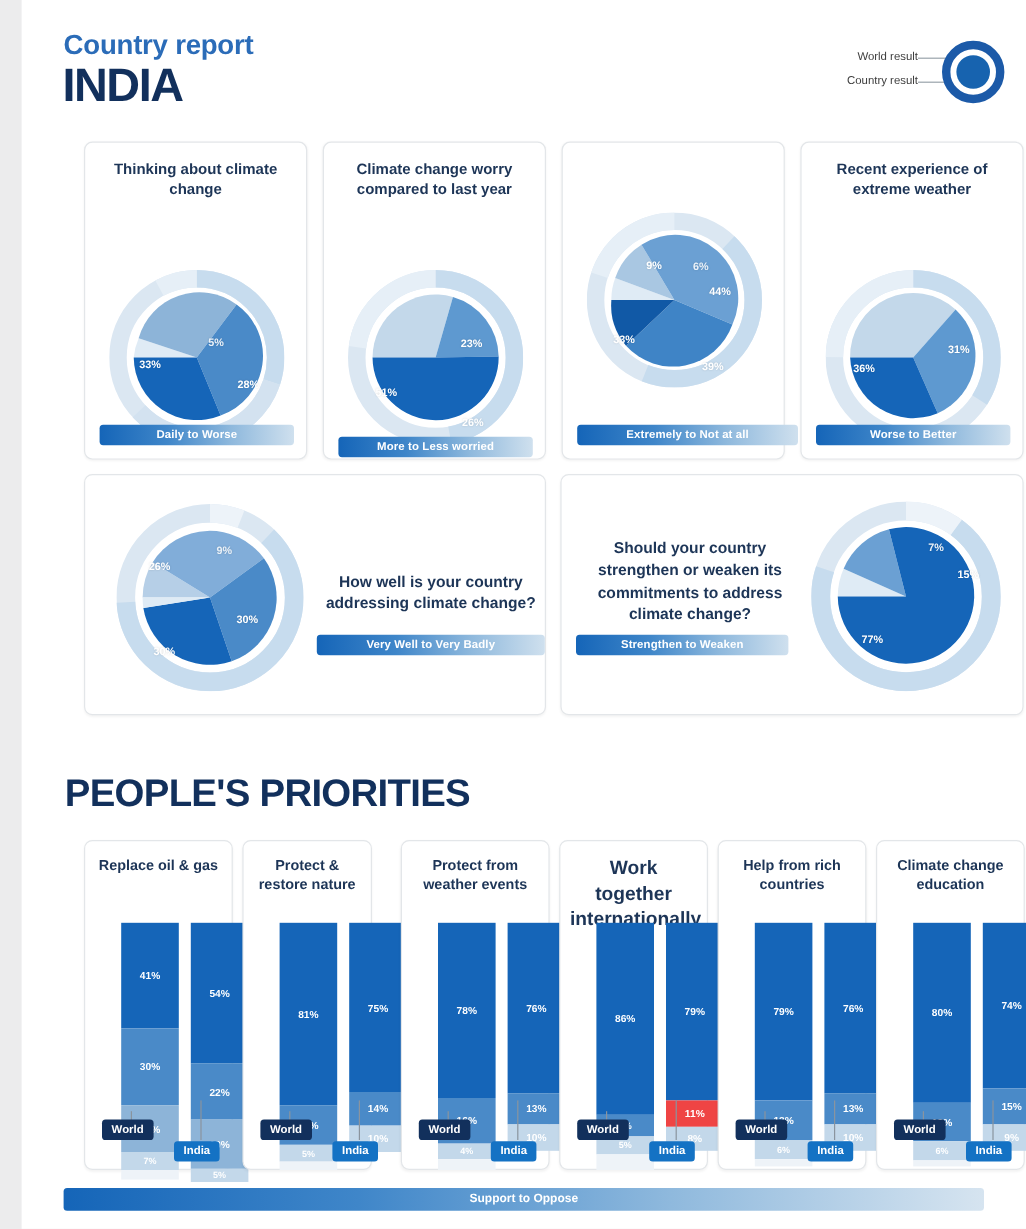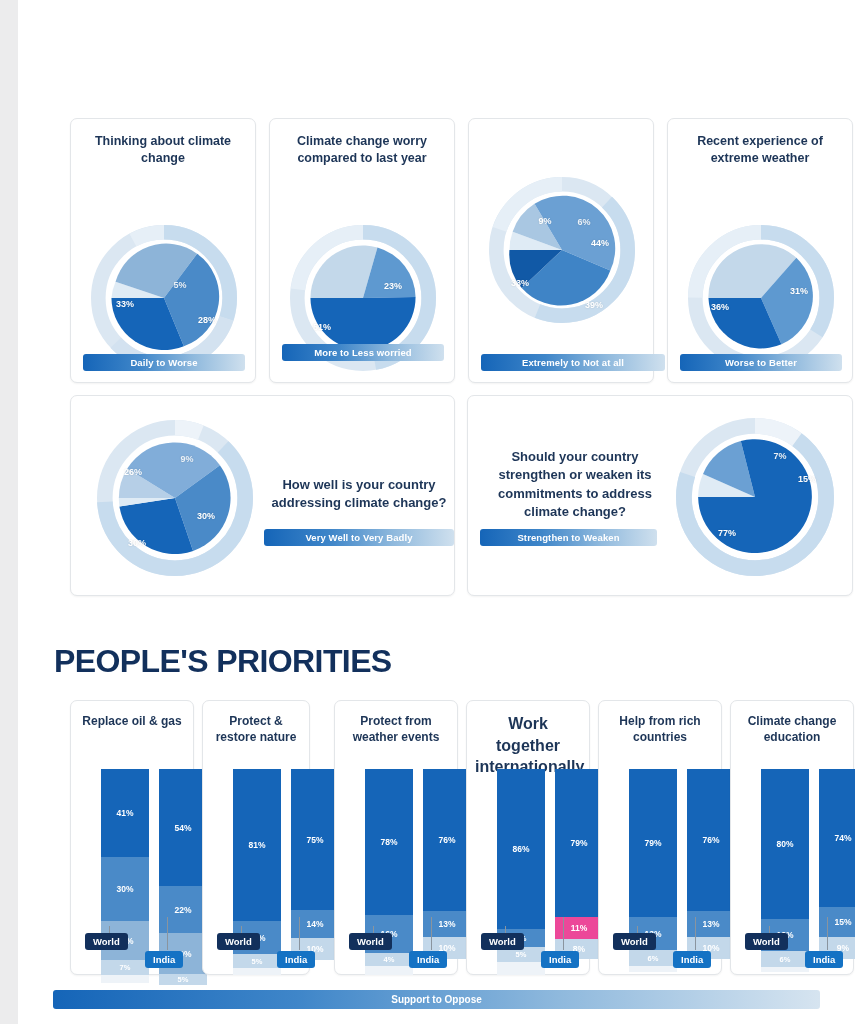--- a/index.html
+++ b/index.html
@@ -100,20 +100,35 @@
     background: linear-gradient(90deg,#1565b8 0%,#3f86c9 32%,#8fb9dd 66%,#d6e4f0 100%);
     color: #fff; font-size: 10px; font-weight: bold;
     display: flex; align-items: center; justify-content: center;
   }
 </style>
 </head>
 <body>
 
 <div class="page">
 
+  <div class="header">
+    <div class="hdr-country">Country report</div>
+    <div class="hdr-india">INDIA</div>
+
+    <div class="legend">
+      <div class="legend-lbl l1">World result</div>
+      <div class="legend-lbl l2">Country result</div>
+      <div class="legend-line a"></div>
+      <div class="legend-line b"></div>
+      <div class="legend-mark">
+        <div class="legend-ring"></div>
+        <div class="legend-core"></div>
+      </div>
+    </div>
+  </div>
 
   <div class="card" style="left:52px;  top:118px; width:186px; height:265px;">
     <div class="card-title">Thinking about climate change</div>
     <div class="donut-wrap" style="height:190px;">
       <svg class="donut" style="left:20px; top:58px;" width="146" height="146" viewBox="0 0 100 100">
         <circle cx="50" cy="50" r="45" fill="none" stroke="#dbe7f2" stroke-width="10"></circle>
         <circle cx="50" cy="50" r="45" fill="none" stroke="#c7dcee" stroke-width="10" stroke-dasharray="84.8 197.9" transform="rotate(-90 50 50)"></circle>
         <circle cx="50" cy="50" r="45" fill="none" stroke="#d3e2f0" stroke-width="10" stroke-dasharray="93.3 189.4" stroke-dashoffset="-84.8" transform="rotate(-90 50 50)"></circle>
         <circle cx="50" cy="50" r="45" fill="none" stroke="#e6eff7" stroke-width="10" stroke-dasharray="22.6 260.1" stroke-dashoffset="-260.1" transform="rotate(-90 50 50)"></circle>
         <circle cx="50" cy="50" r="37" fill="#ffffff"></circle>
@@ -143,21 +158,21 @@
         <g transform="rotate(-90 50 50)">
           <path d="M50,50 L50,14 A36,36 0 0,1 84.6,59.9 Z" fill="#c3d8ea"></path>
           <path d="M50,50 L84.6,59.9 A36,36 0 0,1 50.6,86.0 Z" fill="#5e99d0"></path>
           <path d="M50,50 L50.6,86.0 A36,36 0 1,1 50,14 Z" fill="#1565b8"></path>
         </g>
       </svg>
       <div class="pct" style="left:123px; top:119px;">23%</div>
       <div class="pct" style="left:124px; top:185px;">26%</div>
       <div class="pct" style="left:52px;  top:160px;">51%</div>
     </div>
-    <div class="scalebar" style="left:12px; top:225px; width:162px;">More to Less worried</div>
+    <div class="scalebar" style="left:12px; top:245px; width:162px;">More to Less worried</div>
   </div>
 
   <div class="card" style="left:450px; top:118px; width:186px; height:265px;">
     <div class="donut-wrap" style="height:190px;">
       <svg class="donut" style="left:20px; top:58px;" width="146" height="146" viewBox="0 0 100 100">
         <circle cx="50" cy="50" r="45" fill="none" stroke="#dbe7f2" stroke-width="10"></circle>
         <circle cx="50" cy="50" r="45" fill="none" stroke="#c7dcee" stroke-width="10" stroke-dasharray="124.4 158.3" stroke-dashoffset="-33.9" transform="rotate(-90 50 50)"></circle>
         <circle cx="50" cy="50" r="45" fill="none" stroke="#e6eff7" stroke-width="10" stroke-dasharray="56.6 226.1" stroke-dashoffset="-226.1" transform="rotate(-90 50 50)"></circle>
         <circle cx="50" cy="50" r="37" fill="#ffffff"></circle>
         <g transform="rotate(-90 50 50)">
@@ -309,21 +324,21 @@
     <div class="bar-col" style="left:14px; top:68px;">
       <div class="bar-seg" style="height:160px; background:#1565b8;">86%</div>
       <div class="bar-seg" style="height:18px;  background:#4a8ac8; font-size:7.5px;">7%</div>
       <div class="bar-seg" style="height:15px;  background:#c3d8ea; font-size:7.5px;">5%</div>
       <div class="bar-seg" style="height:13px;  background:#eef3f8;"></div>
     </div>
     <div class="tag-line" style="left:38px; top:225px; height:11px;"></div>
     <div class="tag world" style="left:14px; top:232px;">World</div>
     <div class="bar-col" style="left:72px; top:68px;">
       <div class="bar-seg" style="height:148px; background:#1565b8;">79%</div>
-      <div class="bar-seg" style="height:22px;  background:#ec4899;">11%</div>
+      <div class="bar-seg" style="height:22px;  background:#ef4444;">11%</div>
       <div class="bar-seg" style="height:20px;  background:#c3d8ea;">8%</div>
     </div>
     <div class="tag-line" style="left:96px; top:216px; height:33px;"></div>
     <div class="tag country" style="left:74px; top:250px;">India</div>
   </div>
 
   <div class="card" style="left:580px; top:700px; width:124px; height:275px;">
     <div class="card-title" style="font-size:12px; padding-top:12px;">Help from rich countries</div>
     <div class="bar-col" style="left:14px; top:68px;">
       <div class="bar-seg" style="height:148px; background:#1565b8;">79%</div>

